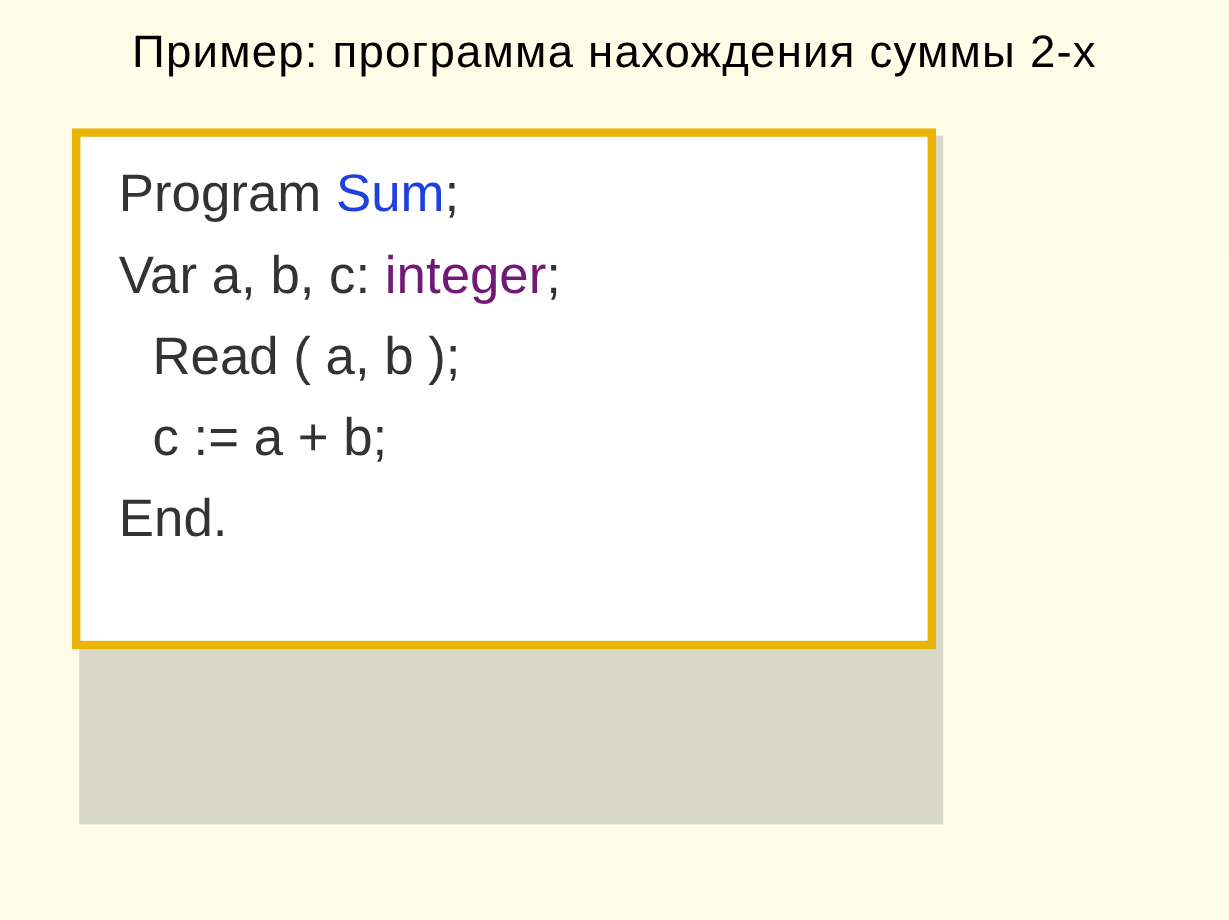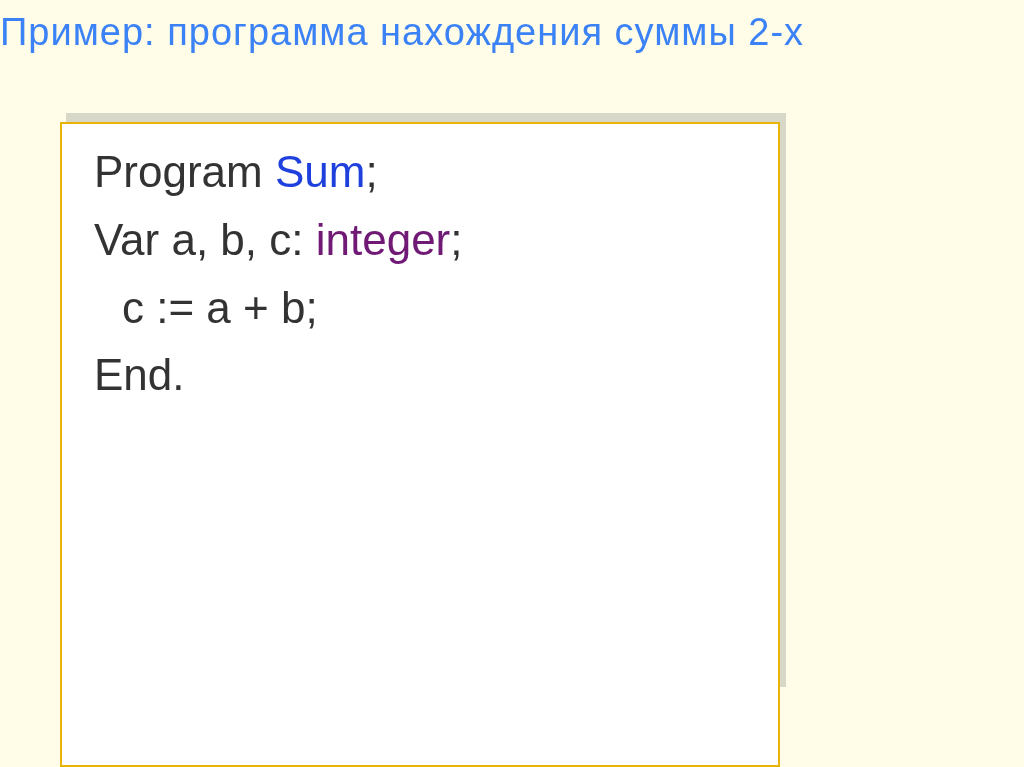--- a/index.html
+++ b/index.html
@@ -8,46 +8,45 @@
       box-sizing: border-box;
     }
     body {
       width: 1024px;
       height: 767px;
       background: #fffce8;
       font-family: Arial, sans-serif;
       position: relative;
     }
     .title {
-      color: #3b82f6;
+      color: #000000;
       font-size: 38px;
-      text-align: left;
-      padding-top: 8px;
+      text-align: center;
+      padding-top: 20px;
       line-height: 1.3;
       font-weight: normal;
       letter-spacing: 1px;
     }
     .code-box-shadow {
       position: absolute;
       top: 113px;
       left: 66px;
       width: 720px;
       height: 574px;
       background: #d8d8c8;
     }
     .code-box {
       position: absolute;
       top: 107px;
       left: 60px;
       width: 720px;
-      height: 645px;
+      height: 434px;
       background: #ffffff;
-      border: 2px solid #eab308;
+      border: 7px solid #eab308;
       padding: 14px 32px;
-      margin-top: 15px;
     }
     .code-line {
       font-size: 44px;
       line-height: 1.54;
       color: #333333;
       font-weight: normal;
     }
     .indent {
       padding-left: 28px;
     }
@@ -68,18 +67,21 @@
 <div class="code-box-shadow"></div>
 
 <div class="code-box">
   <div class="code-line">
     <span>Program </span><span class="kw-sum">Sum</span><span>;</span>
   </div>
   <div class="code-line">
     <span>Var a, b, c: </span><span class="kw-integer">integer</span><span>;</span>
   </div>
   <div class="code-line indent">
+    <span>Read ( a, b );</span>
+  </div>
+  <div class="code-line indent">
     <span>c := a + b;</span>
   </div>
   <div class="code-line">
     <span>End.</span>
   </div>
 </div>
 
 </body></html>

